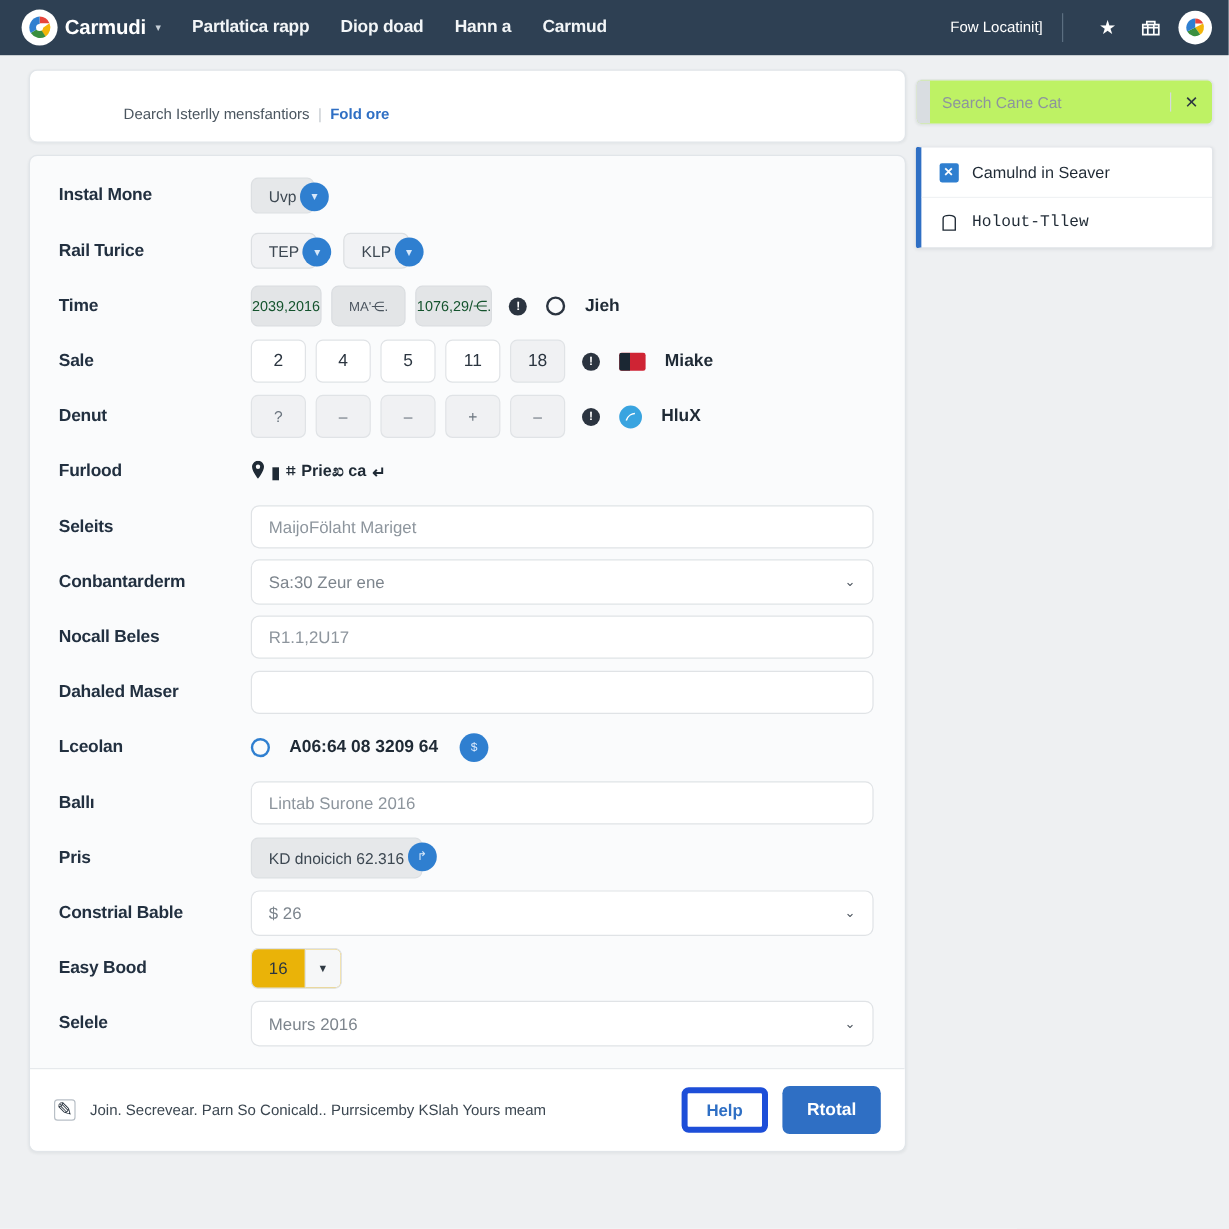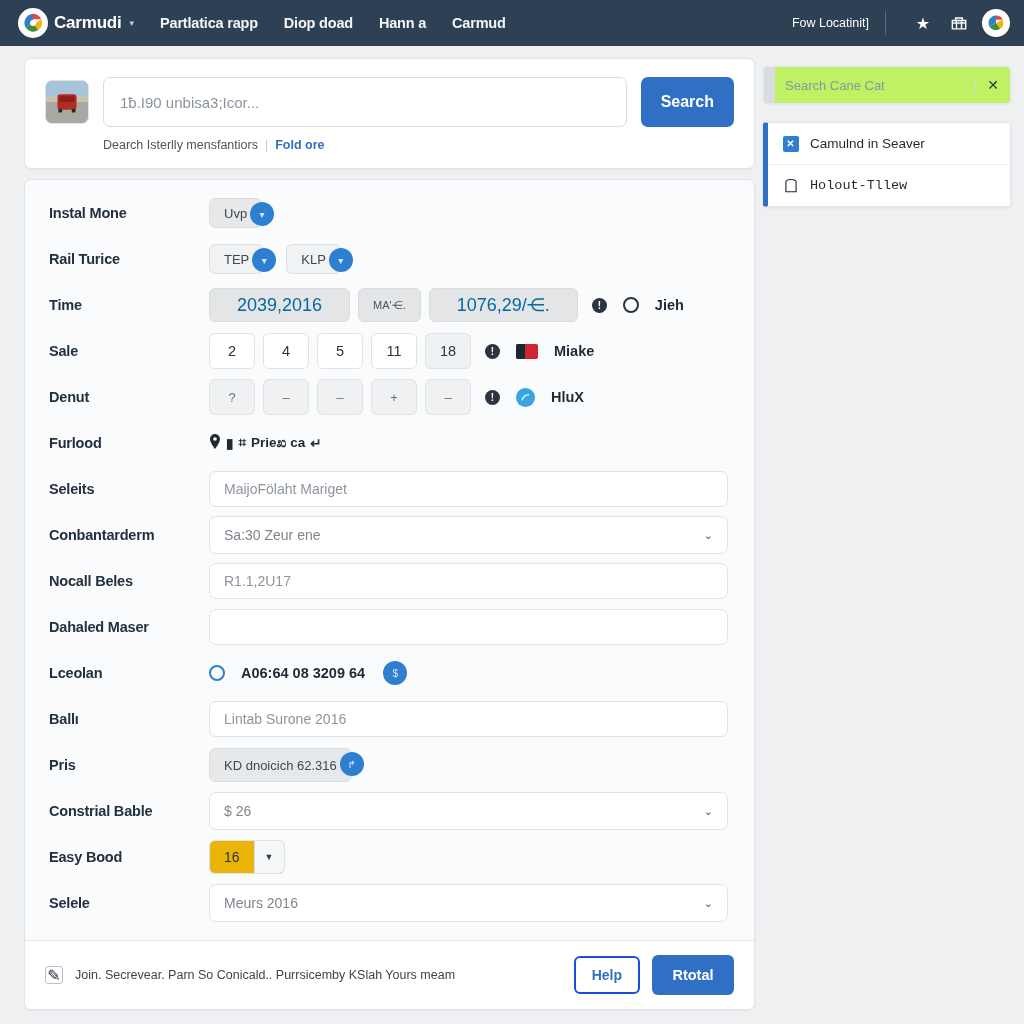--- a/index.html
+++ b/index.html
@@ -216,25 +216,25 @@
     font-size: 10px;
     display: flex; align-items: center; justify-content: center;
   }
 
   
   .vbox {
     background: #e3e5e7;
     border: 1px solid #dadde0;
     border-radius: 6px;
     height: 34px;
-    padding: 0 27px;
+    padding: 0 0;
     display: inline-flex;
     align-items: center;
-    font-size: 18px;
-    color: #0369a1;
+    font-size: 12px;
+    color: #14532d;
     white-space: nowrap;
   }
   .vbox.narrow { padding: 0 14px; font-size: 11px; color: #4a545e; }
 
   
   .nbox {
     background: #fff;
     border: 1px solid #e0e3e6;
     border-radius: 6px;
     width: 46px; height: 36px;
@@ -383,21 +383,21 @@
   }
   .foot-text {
     flex: 1 1 auto;
     font-size: 12.5px;
     color: #3c4751;
   }
   .btn-help {
     height: 38px;
     min-width: 62px;
     padding: 0 16px;
-    border: 2px solid #1d4ed8;
+    border: 5px solid #1d4ed8;
     border-radius: 6px;
     background: #fff;
     color: #2f6fc4;
     font-size: 14px;
     font-weight: 700;
     font-family: "Liberation Sans", sans-serif;
     cursor: pointer;
   }
   .btn-primary {
     height: 40px;
@@ -529,35 +529,20 @@
       </svg>
     </span>
   </div>
 </div>
 
 <div class="page">
 
   <div class="col-main">
 
     <div class="search-card">
-      <div class="search-row">
-        <span class="thumb">
-          <svg viewBox="0 0 44 44" preserveAspectRatio="none" aria-hidden="true">
-            <rect x="0" y="0" width="44" height="16" fill="#a8c4d8"></rect>
-            <rect x="0" y="16" width="44" height="6" fill="#c9c3ae"></rect>
-            <rect x="0" y="22" width="44" height="22" fill="#a9a9a4"></rect>
-            <rect x="12" y="14" width="20" height="16" rx="3" fill="#b52a24"></rect>
-            <rect x="14" y="16" width="16" height="6" rx="1.5" fill="#8e1f1b"></rect>
-            <rect x="13" y="29" width="4" height="4" rx="1" fill="#2a2a2a"></rect>
-            <rect x="27" y="29" width="4" height="4" rx="1" fill="#2a2a2a"></rect>
-          </svg>
-        </span>
-        <input class="search-input" type="text" placeholder="1ƀ.I90 unbisa3;Icor..." style="">
-        <button class="search-btn">Search</button>
-      </div>
       <div class="search-sub">
         <span>Dearch Isterlly mensfantiors</span>
         <span class="sep">|</span>
         <span class="lnk">Fold ore</span>
       </div>
     </div>
 
     <div class="form-card">
       <div class="form-body">
 

